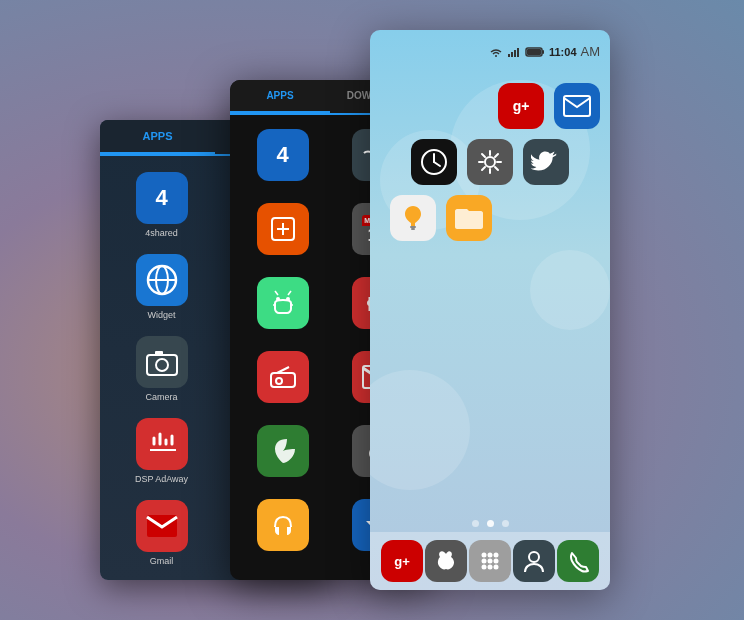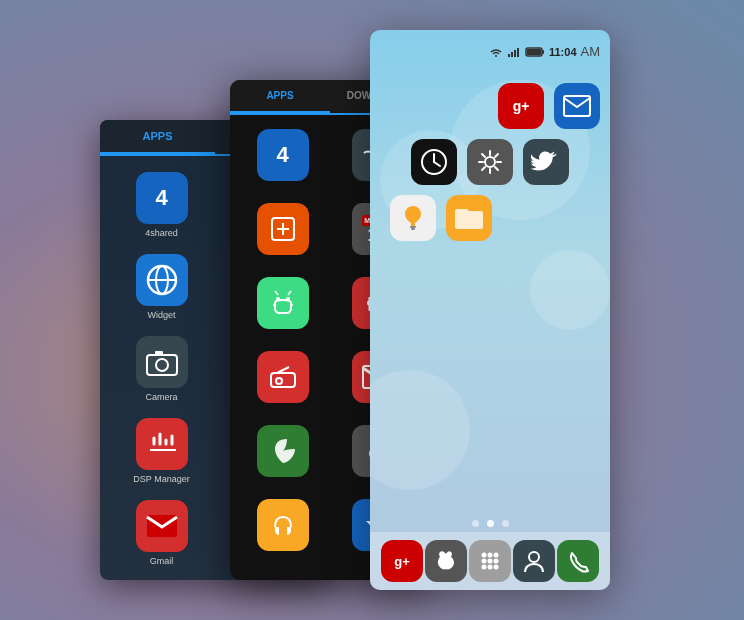--- a/index.html
+++ b/index.html
@@ -266,21 +266,21 @@
     <div class="app-item">
       <div class="app-icon ic-red">
         <svg width="32" height="32" viewBox="0 0 32 32">
           <line x1="8" y1="16" x2="8" y2="10" stroke="white" stroke-width="3" stroke-linecap="round"></line>
           <line x1="14" y1="16" x2="14" y2="6" stroke="white" stroke-width="3" stroke-linecap="round"></line>
           <line x1="20" y1="16" x2="20" y2="12" stroke="white" stroke-width="3" stroke-linecap="round"></line>
           <line x1="26" y1="16" x2="26" y2="8" stroke="white" stroke-width="3" stroke-linecap="round"></line>
           <line x1="4" y1="22" x2="30" y2="22" stroke="white" stroke-width="2"></line>
         </svg>
       </div>
-      <span class="app-label">DSP Manager</span>
+      <span class="app-label">DSP AdAway</span>
     </div>
 
     <div class="app-item">
       <div class="app-icon ic-blue">
         <svg width="32" height="28" viewBox="0 0 32 28">
           <rect x="2" y="4" width="28" height="20" rx="3" fill="none" stroke="white" stroke-width="2"></rect>
           <polyline points="2,6 16,16 30,6" fill="none" stroke="white" stroke-width="2"></polyline>
         </svg>
       </div>
       <span class="app-label">Email</span>

